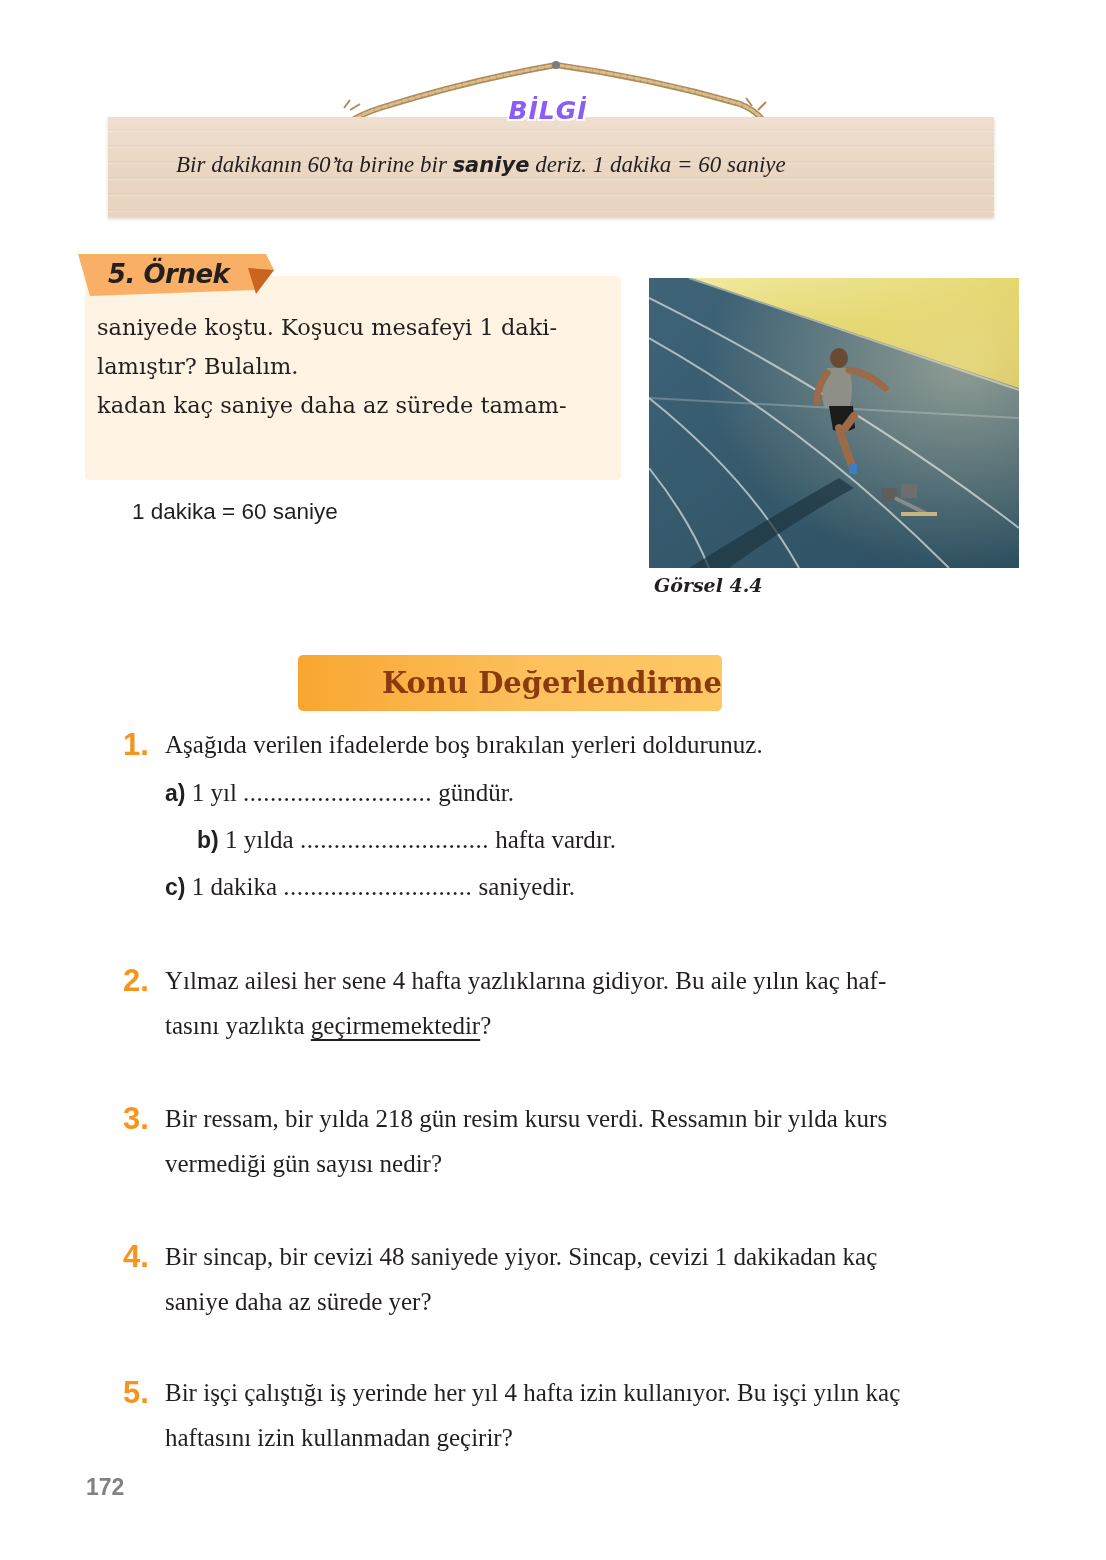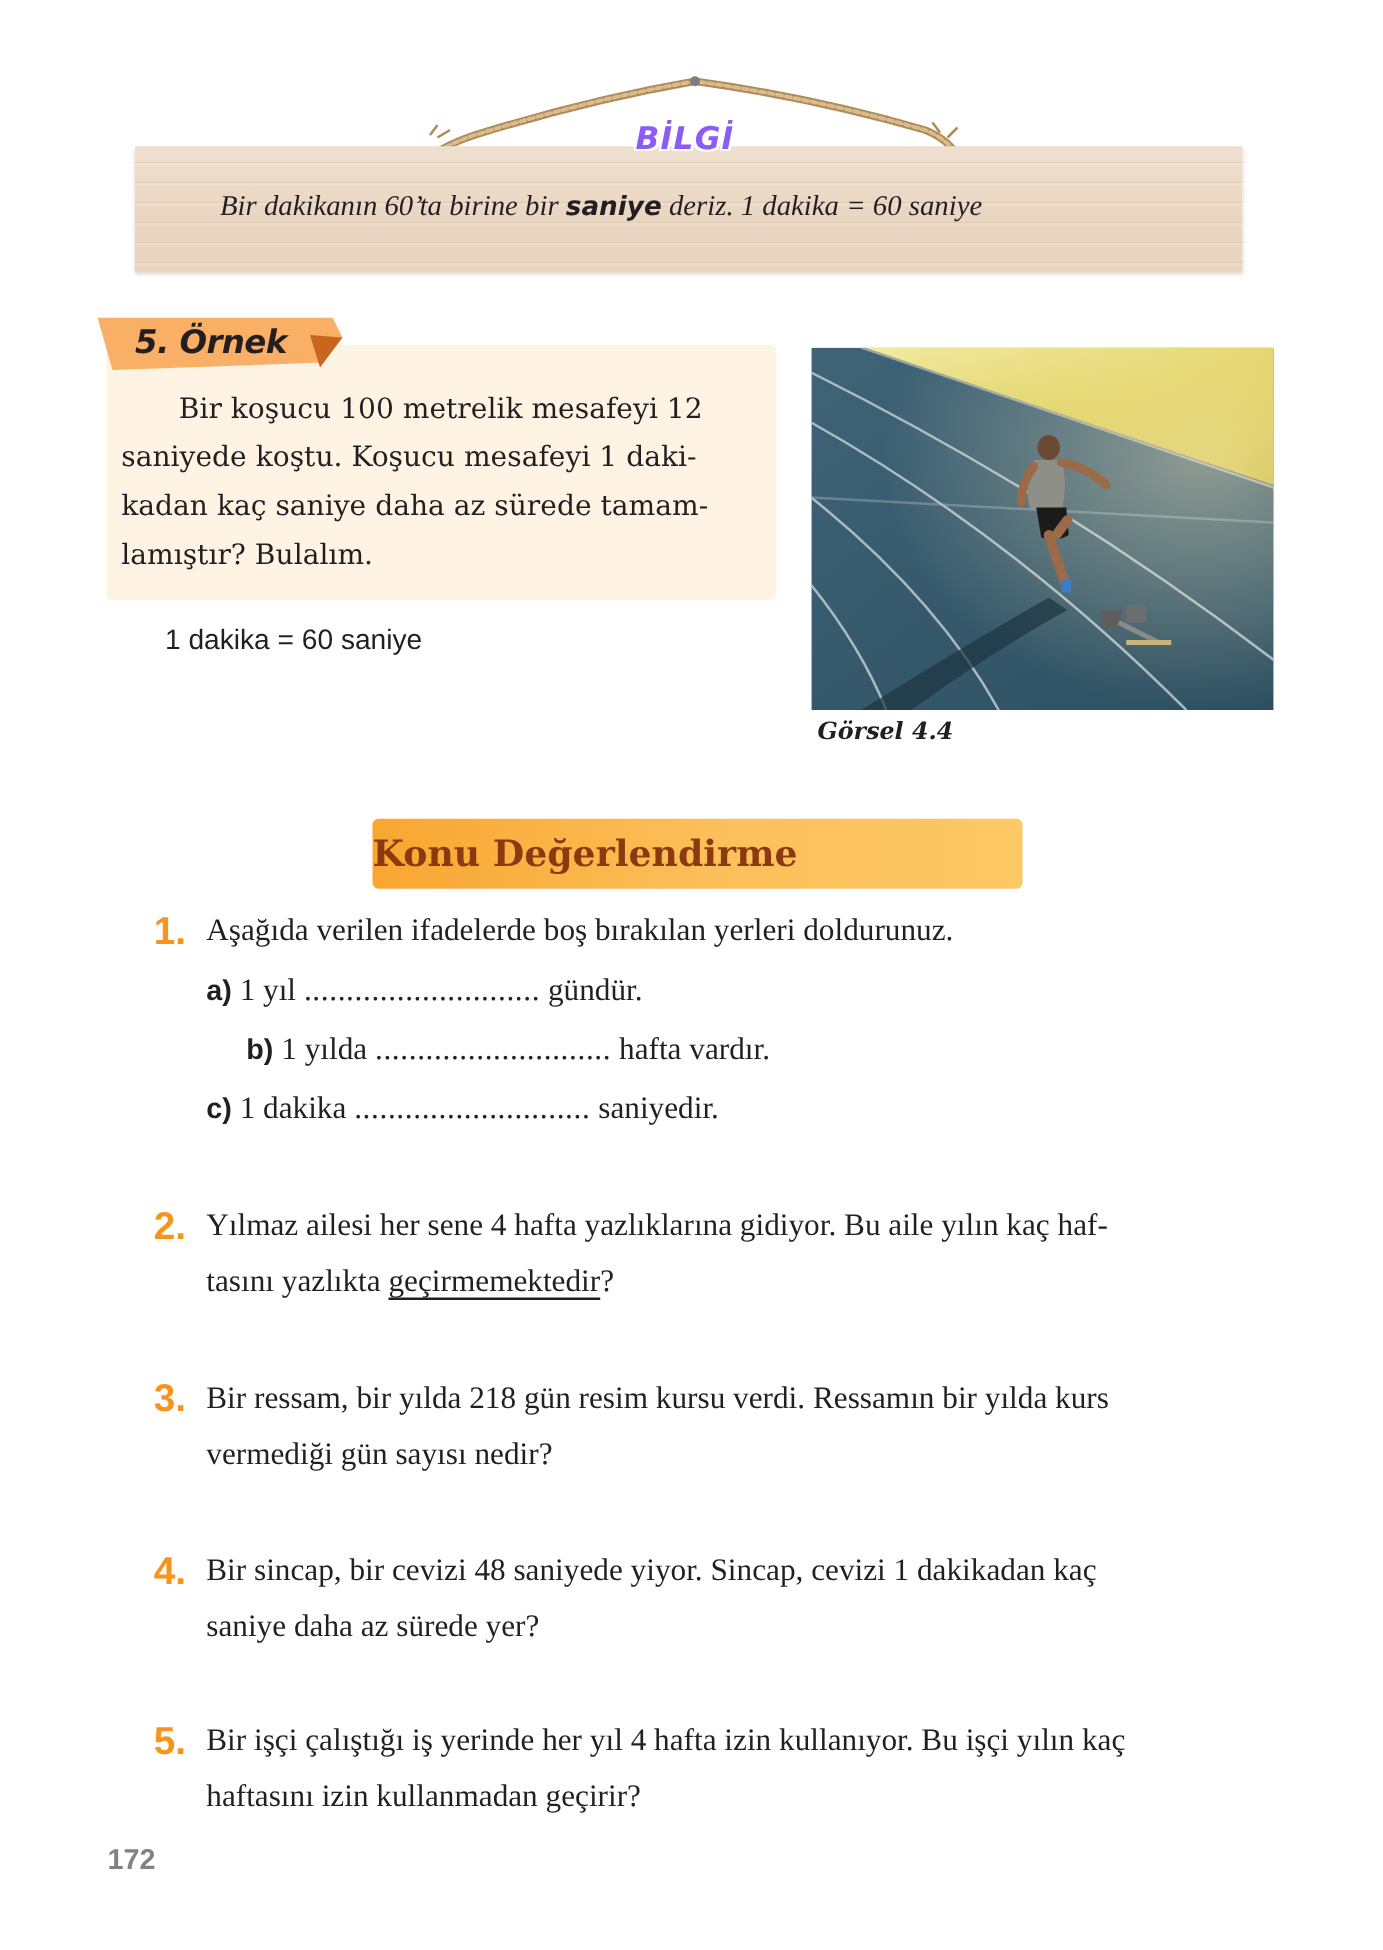--- a/index.html
+++ b/index.html
@@ -56,24 +56,24 @@
     
     .photo { position: absolute; left: 649px; top: 278px; width: 370px; height: 290px; overflow: hidden; }
     .photo svg { display: block; }
     .caption {
       position: absolute; left: 654px; top: 574px; font-family: "DejaVu Serif", serif;
       font-weight: bold; font-style: italic; font-size: 19px; color: #231f20;
     }
 
     
     .section-banner {
-      position: absolute; left: 298px; top: 655px; width: 520px; height: 56px;
+      position: absolute; left: 298px; top: 655px; width: 424px; height: 56px;
       background: linear-gradient(90deg, #f9a631 0%, #fcc05c 55%, #fdc865 100%);
       border-radius: 5px;
-      display: flex; align-items: center; justify-content: flex-start;
+      display: flex; align-items: center; justify-content: flex-end;
     }
     .section-banner span {
       font-family: "DejaVu Serif", serif; font-weight: bold; font-size: 29px; color: #8b3a0f;
     }
 
     
     .q {
       position: absolute; left: 123px; font-family: "Liberation Serif", serif;
       font-size: 25px; color: #231f20; line-height: 45px;
     }
@@ -111,24 +111,23 @@
 <div class="board-title">BİLGİ</div>
 <div class="board-text"><span>Bir dakikanın 60’ta birine bir </span><b>saniye</b><span> deriz. 1 dakika = 60 saniye</span></div>
 
 <div class="example-box"></div>
 <svg class="example-tag" viewBox="0 0 196 42" width="196" height="42">
   <polygon points="0,0 188,0 196,16 180,36 12,42" fill="#f9b066"></polygon>
   <polygon points="170,14 196,16 178,40" fill="#c9651e"></polygon>
 </svg>
 <div class="example-tag-label">5. Örnek</div>
 <div class="example-text">
-  <div><span class="indent"></span><span>Bir koşucu 100 metrelik mesafeyi 12</span></div>
   <div>saniyede koştu. Koşucu mesafeyi 1 daki-</div>
+  <div>lamıştır? Bulalım.</div>
   <div>kadan kaç saniye daha az sürede tamam-</div>
-  <div>lamıştır? Bulalım.</div>
 </div>
 <div class="solution">
   <div>1 dakika = 60 saniye</div>
 </div>
 
 <div class="photo">
   <svg viewBox="0 0 370 290" width="370" height="290">
     <defs>
       <linearGradient id="track" x1="0" y1="0" x2="1" y2="1">
         <stop offset="0" stop-color="#3f6478"></stop>

